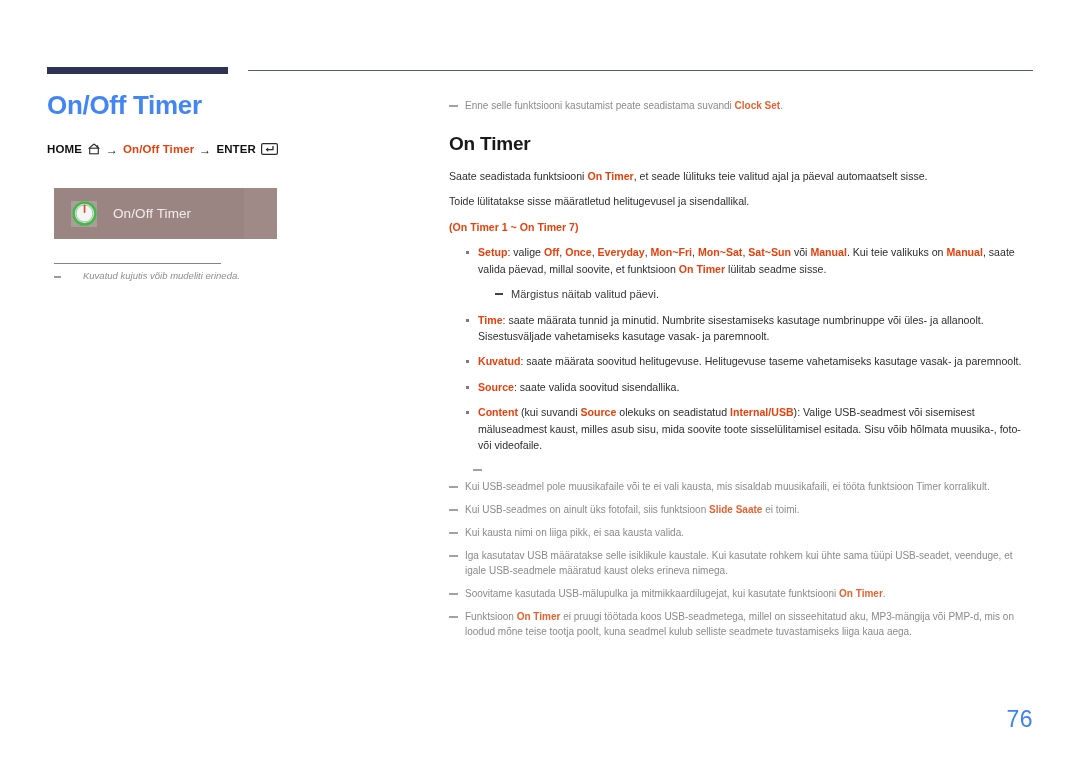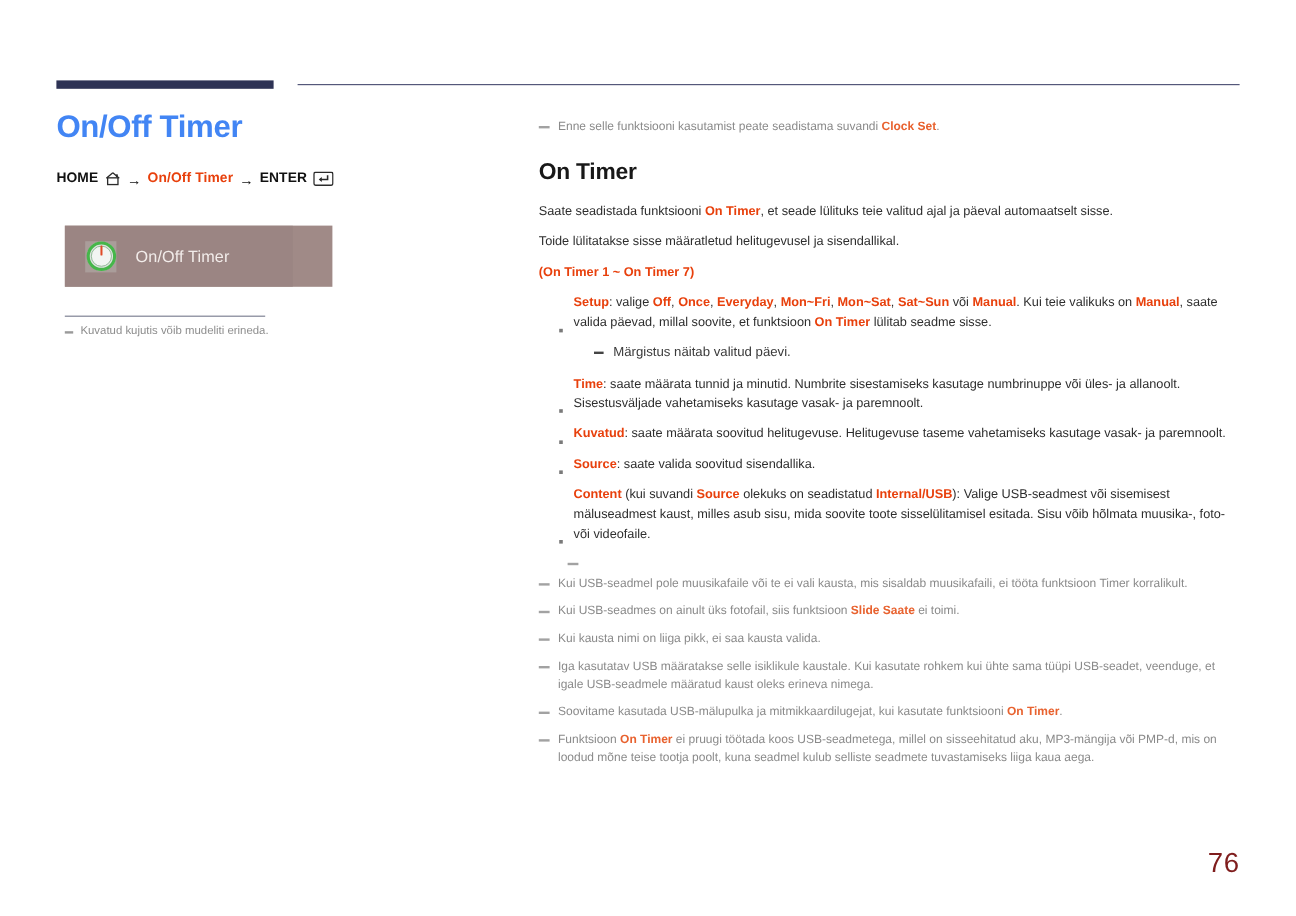--- a/index.html
+++ b/index.html
@@ -108,22 +108,23 @@
     background: #7f8394;
   }
   .left-note {
     position: absolute;
     left: 54px;
     top: 269px;
     width: 340px;
     font-size: 9.5px;
     color: #8d8d8d;
     display: flex;
-    gap: 6px;
+    gap: 22px;
     line-height: 1.5;
+    font-style: italic;
   }
   .left-note .dashm {
     flex: 0 0 auto;
     width: 7px;
     height: 1.6px;
     background: #9a9a9a;
     margin-top: 7px;
   }
 
   
@@ -168,21 +169,20 @@
   }
   .note .accent { color: #e8622f; font-weight: bold; }
   .note.indent { margin-left: 24px; }
 
   
   .bullet {
     display: flex;
     gap: 9px;
     margin: 0 0 9px 0;
     padding-left: 17px;
-    align-items: flex-end;
   }
   .bullet .dot {
     flex: 0 0 auto;
     width: 3px;
     height: 3px;
     background: #7a7a7a;
     margin-top: 7px;
   }
   .bullet .btext {
     font-size: 10.6px;
@@ -204,21 +204,21 @@
     height: 1.8px;
     background: #444;
     margin-top: 7px;
   }
 
   .page-num {
     position: absolute;
     right: 47px;
     top: 706px;
     font-size: 23px;
-    color: #7f1d1d;
+    color: #3b82f6;
     letter-spacing: 0.5px;
   }
 </style>
 </head>
 <body>
 
 <div class="hdr-bar-thick"></div>
 <div class="hdr-bar-thin"></div>
 
 <div class="left-col">

